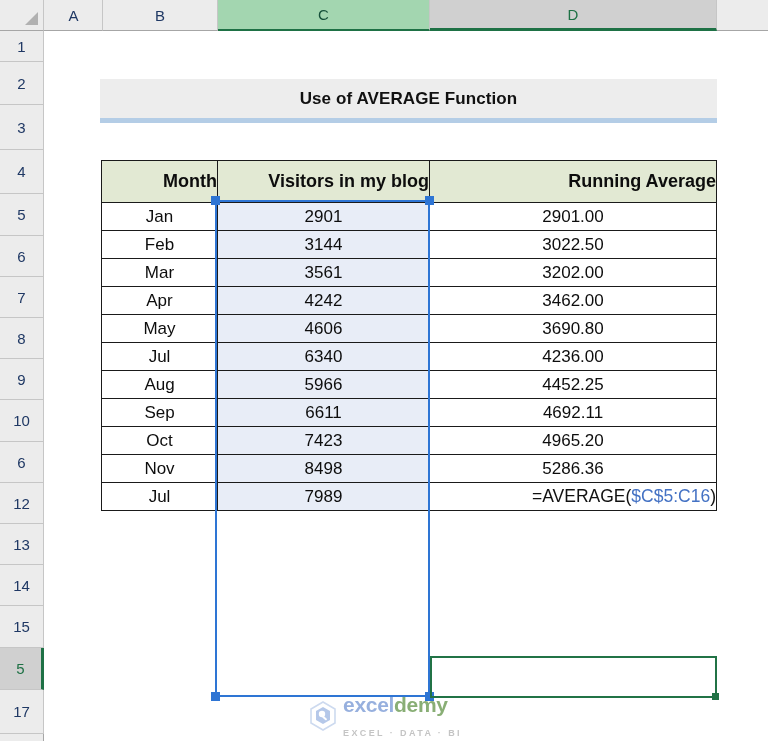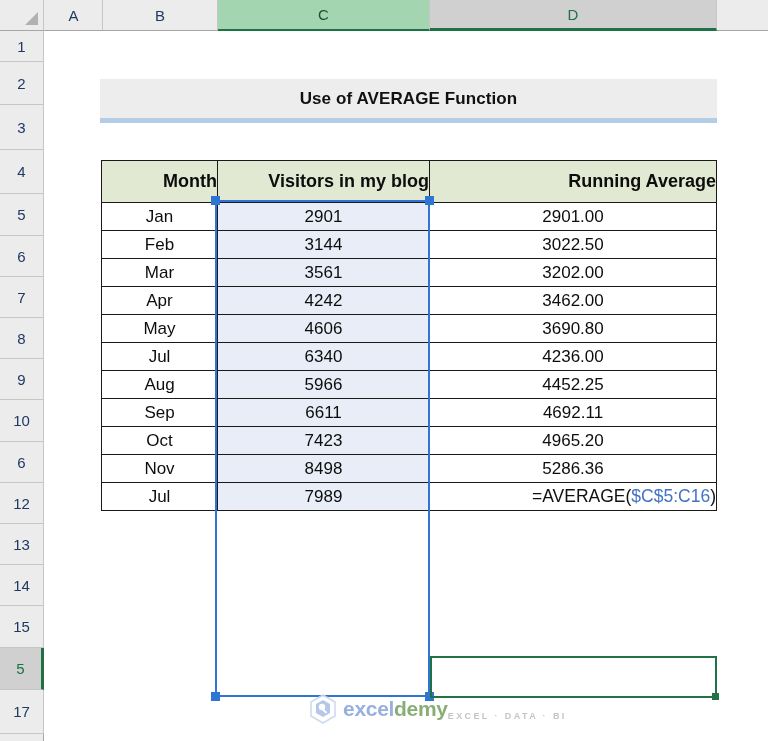--- a/index.html
+++ b/index.html
@@ -164,21 +164,21 @@
 
   
   .watermark {
     position: absolute;
     left: 309px; top: 694px;
     display: flex; align-items: center; gap: 6px;
     opacity: .92;
     pointer-events: none;
   }
   .wm-logo { width: 28px; height: 30px; flex: 0 0 auto; }
-  .wm-txt { display: flex; flex-direction: row; line-height: 1; }
+  .wm-txt { display: flex; flex-direction: column; line-height: 1; }
   .wm-name {
     font-size: 21px; font-weight: bold; letter-spacing: -.3px;
   }
   .wm-name .wm-excel { color: #8FAADC; }
   .wm-name .wm-demy  { color: #7FA86A; }
   .wm-sub {
     font-size: 9px; color: #BFBFBF; letter-spacing: 2.4px;
     margin-top: 14px; font-weight: bold;
   }
 </style>

